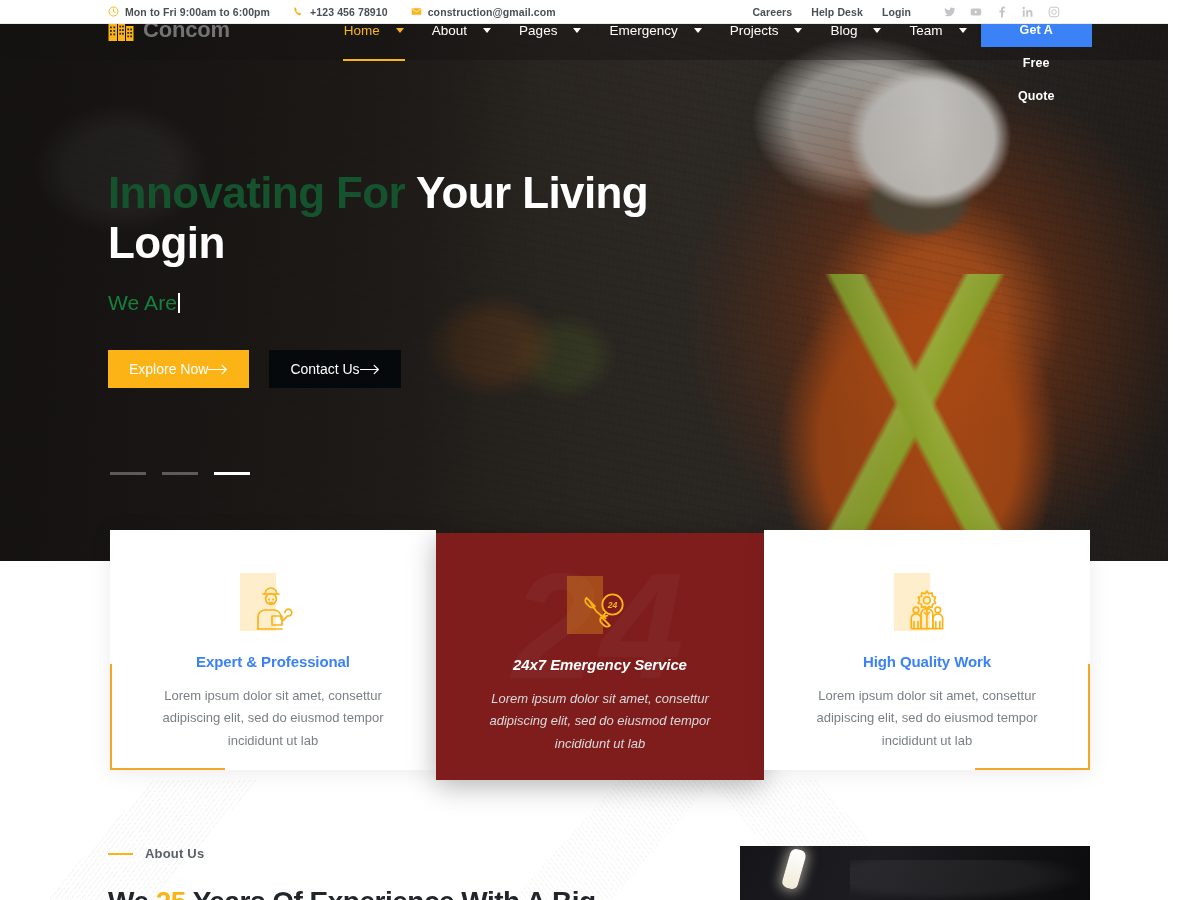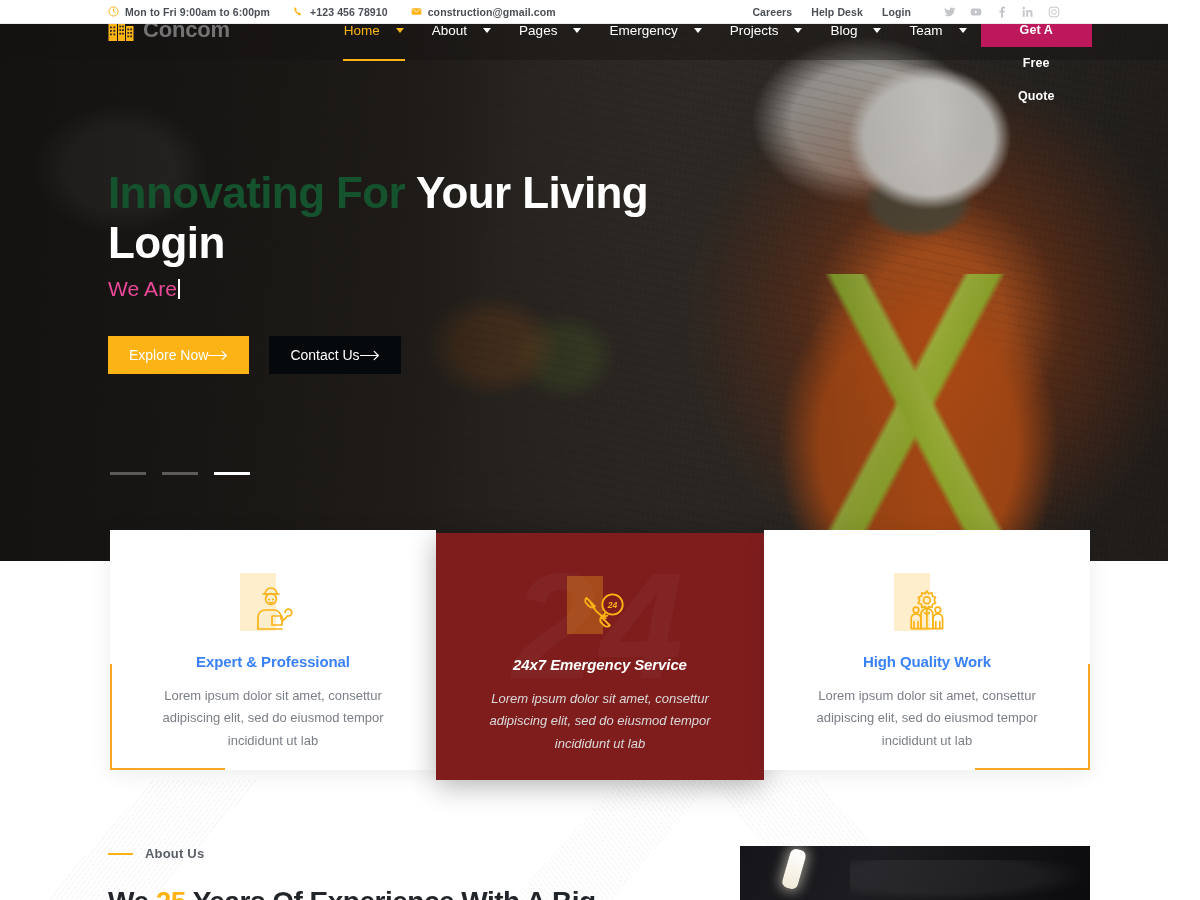--- a/index.html
+++ b/index.html
@@ -85,33 +85,33 @@
     position:relative; color:#ffffff; font-size:13.5px; font-weight:400;
     padding:19px 14px; display:flex; align-items:center; gap:16px; cursor:pointer;
     text-decoration:none; white-space:nowrap;
   }
   .menu-item.active{ color:#fcb316; }
   .menu-item.active:after{
     content:""; position:absolute; left:13px; right:13px; bottom:-4px; height:2px; background:#fcb316;
   }
   .caret{ width:0;height:0;border-left:4px solid transparent;border-right:4px solid transparent;border-top:5px solid currentColor; display:inline-block; }
   .quote-btn{
-    margin-left:auto; background:#be185d; color:#ffffff; border:none;
+    margin-left:auto; background:#3b82f6; color:#ffffff; border:none;
     font-family:inherit; font-size:12.5px; font-weight:600; letter-spacing:.1px;
     padding:0 29px; height:33px; cursor:pointer; line-height:33px;
   }
 
   
   .hero-content{ position:absolute; left:108px; top:168px; z-index:20; width:640px; }
   .eyebrow{ display:flex; align-items:center; gap:12px; margin-bottom:16px; }
   .eyebrow .bar{ width:25px; height:2px; background:#fcb316; display:block; }
   .eyebrow .txt{ color:#fcb316; font-size:13px; font-weight:700; letter-spacing:.2px; }
   .hero-h1{ font-size:44px; line-height:1.13; font-weight:700; color:#ffffff; letter-spacing:-.6px; }
   .hero-h1 .hl{ color:#14532d; }
-  .hero-type{ margin-top:10px; font-size:21px; color:#ec4899; font-weight:400; letter-spacing:.1px; display:flex; align-items:center; }
+  .hero-type{ margin-top:24px; font-size:21px; color:#15803d; font-weight:400; letter-spacing:.1px; display:flex; align-items:center; }
   .caret-bar{ display:inline-block; width:1.5px; height:20px; background:#ffffff; margin-left:1px; }
   .hero-btns{ display:flex; gap:20px; margin-top:35px; }
   .btn{
     display:inline-flex; align-items:center; gap:0; height:38px; padding:0 21px;
     font-size:14px; font-weight:500; border:none; cursor:pointer; font-family:inherit; color:#fff;
   }
   .btn-primary{ background:#fcb316; }
   .btn-dark{ background:#06090b; }
   .arrow{ width:20px; height:11px; display:block; }
   .dots{ position:absolute; left:110px; top:472px; display:flex; gap:16px; z-index:20; }

